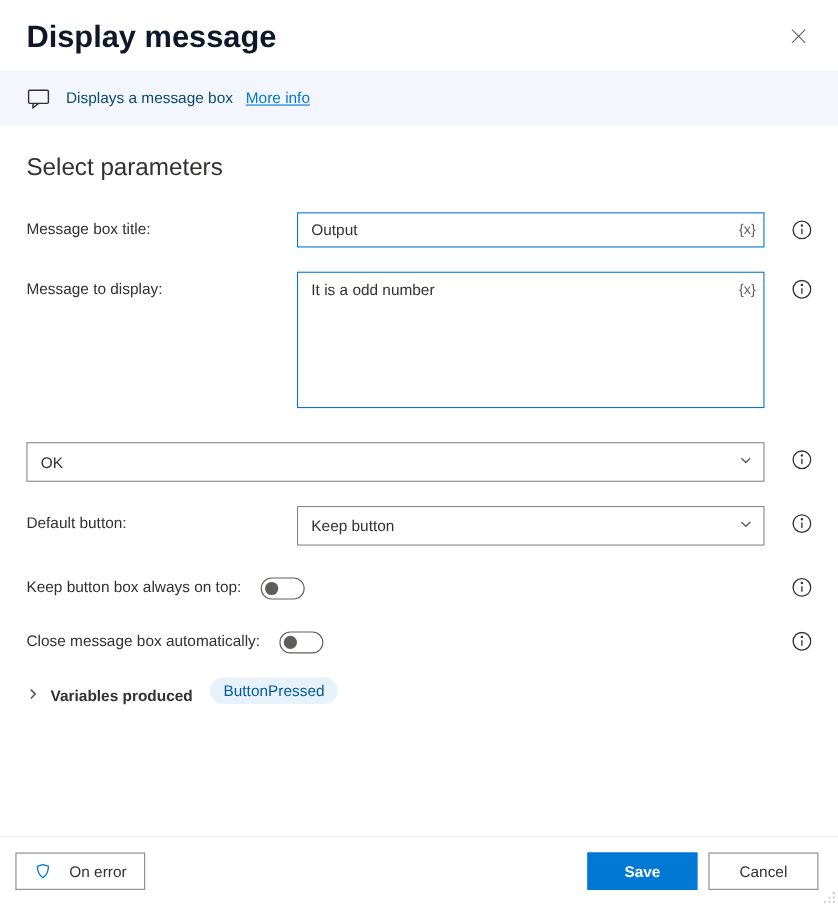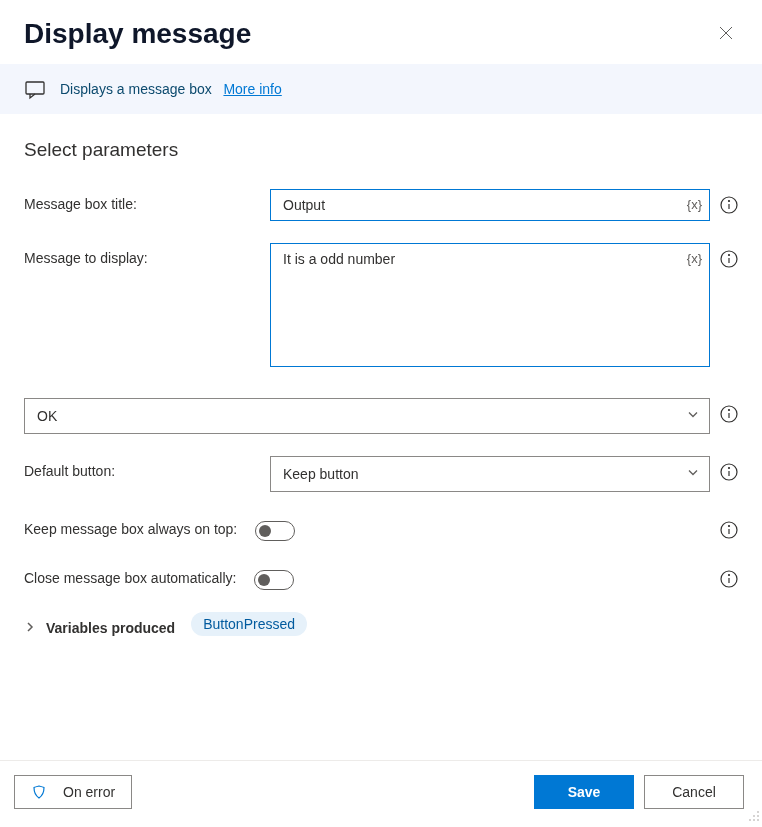--- a/index.html
+++ b/index.html
@@ -41,21 +41,21 @@
     .info-text { color: #0c4a6e; }
     .more-info {
       color: #0078d4;
       text-decoration: underline;
       cursor: pointer;
     }
     .content {
       padding: 24px 24px 24px 24px;
     }
     .section-title {
-      font-size: 19px;
+      font-size: 22px;
       font-weight: 400;
       color: #323130;
       margin-bottom: 28px;
     }
     .form-row {
       display: flex;
       align-items: flex-start;
       margin-bottom: 22px;
       gap: 14px;
     }
@@ -63,21 +63,21 @@
     .form-label {
       width: 232px;
       flex-shrink: 0;
       padding-top: 7px;
       color: #323130;
     }
     .form-control-wrap {
       flex: 1;
       display: flex;
       align-items: flex-start;
-      gap: 10px;
+      gap: 25px;
     }
     .input-box {
       flex: 1;
       position: relative;
     }
     .input-box input, .input-box textarea, .input-box .select {
       width: 100%;
       border: 1px solid #8a8886;
       padding: 7px 36px 7px 12px;
       font-size: 14px;
@@ -329,21 +329,21 @@
         <svg width="18" height="18" viewBox="0 0 18 18" fill="none" stroke="currentColor" stroke-width="1.2">
             <circle cx="9" cy="9" r="8"></circle>
             <line x1="9" y1="8" x2="9" y2="13"></line>
             <circle cx="9" cy="5" r="0.5" fill="currentColor"></circle>
           </svg>
       </div>
     </div>
   </div>
 
   <div class="toggle-row">
-    <div class="form-label">Keep message box always on top:</div>
+    <div class="form-label">Keep button box always on top:</div>
     <div class="toggle-wrap">
       <div class="toggle">
         <div class="toggle-knob"></div>
       </div>
       <div class="help-icon">
         <svg width="18" height="18" viewBox="0 0 18 18" fill="none" stroke="currentColor" stroke-width="1.2">
             <circle cx="9" cy="9" r="8"></circle>
             <line x1="9" y1="8" x2="9" y2="13"></line>
             <circle cx="9" cy="5" r="0.5" fill="currentColor"></circle>
           </svg>

